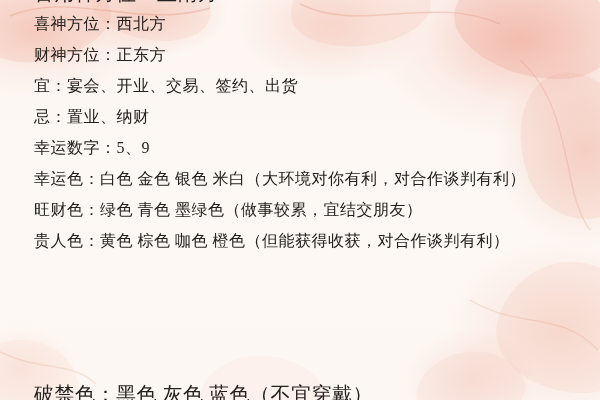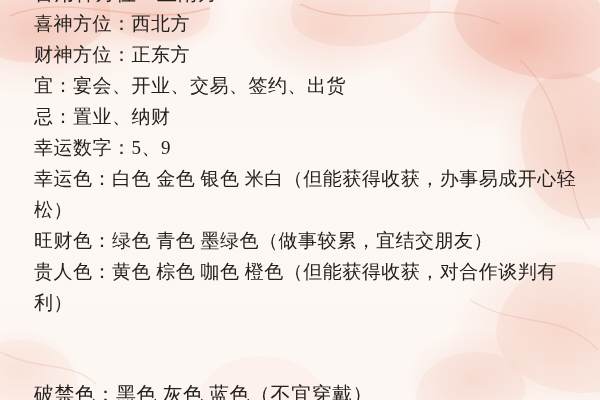--- a/index.html
+++ b/index.html
@@ -59,21 +59,21 @@
 
   .content {
     position: relative;
     padding: 0 18px 0 34px;
     box-sizing: border-box;
     width: 600px;
   }
 
   .line {
     color: #23201e;
-    font-size: 19px;
+    font-size: 16px;
     line-height: 31px;
     letter-spacing: 0.5px;
     white-space: nowrap;
     font-family: "Liberation Serif", "DejaVu Serif", serif;
   }
   .line.wrap { white-space: normal; }
 
   
   .line-cut {
     position: absolute;
@@ -128,21 +128,21 @@
 
   <div class="line-cut">喜用神方位：正南方</div>
 
   <div class="body-block">
     <div class="content">
       <div class="line">喜神方位：西北方</div>
       <div class="line">财神方位：正东方</div>
       <div class="line">宜：宴会、开业、交易、签约、出货</div>
       <div class="line">忌：置业、纳财</div>
       <div class="line">幸运数字：5、9</div>
-      <div class="line wrap">幸运色：白色  金色   银色 米白（但能获得收获，办事易成开心轻松）</div>
+      <div class="line wrap">幸运色：白色  金色   银色 米白（大环境对你有利，对合作谈判有利）</div>
       <div class="line wrap">旺财色：绿色   青色  墨绿色（做事较累，宜结交朋友）</div>
       <div class="line wrap">贵人色：黄色   棕色  咖色  橙色（但能获得收获，对合作谈判有利）</div>
     </div>
   </div>
 
   <div class="line-cut-bottom">破禁色：黑色  灰色  蓝色（不宜穿戴）</div>
 
 </div>
 
 </body></html>

